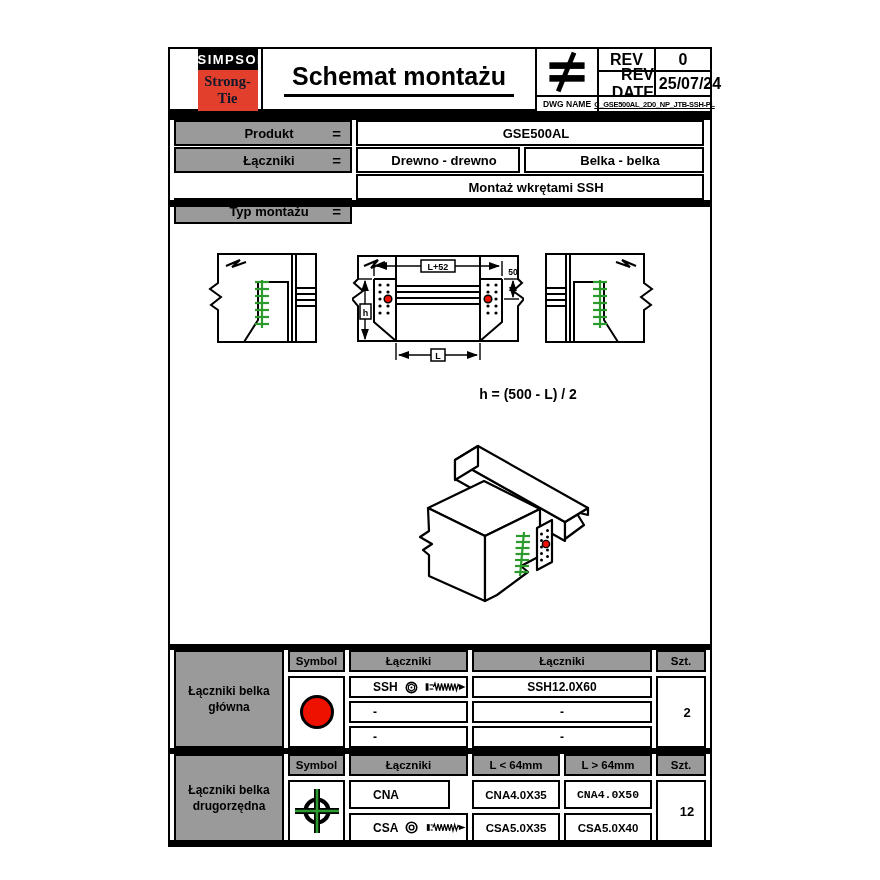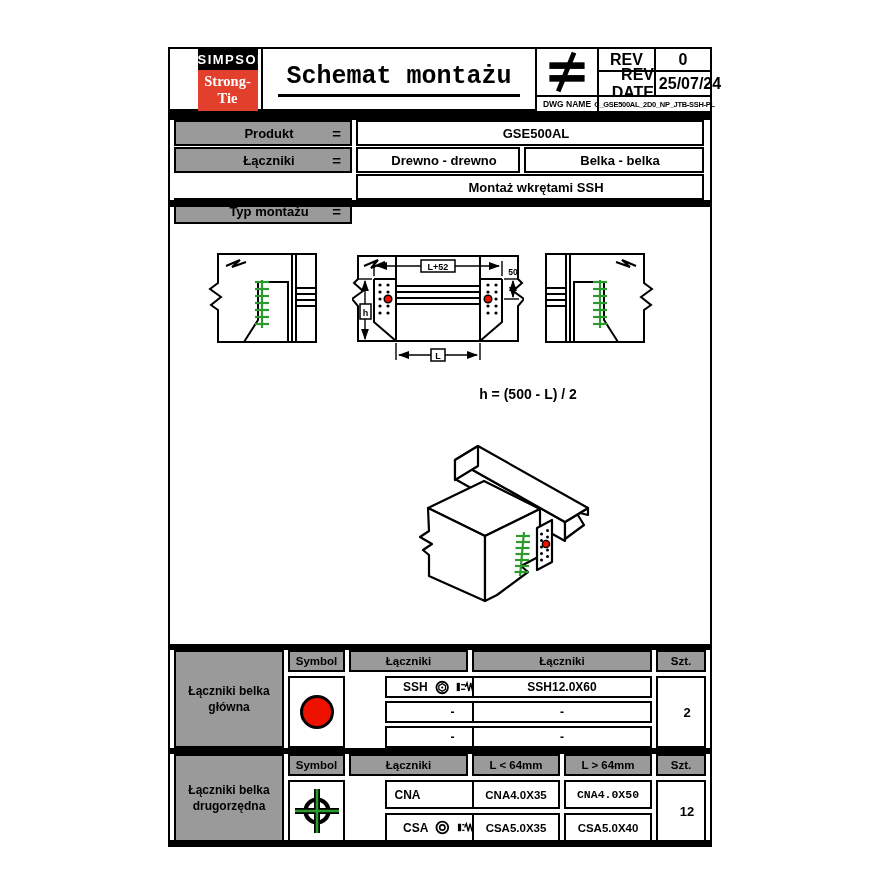--- a/index.html
+++ b/index.html
@@ -4,29 +4,29 @@
 <style>
   * { margin:0; padding:0; box-sizing:border-box; }
   html,body { width:880px; height:880px; background:#fff; font-family:"Liberation Sans",sans-serif; color:#000; }
   .abs { position:absolute; }
   .cell { position:absolute; border:2px solid #000; background:#fff; display:flex; align-items:center; justify-content:center; font-weight:bold; text-align:center; }
   .gray { background:#9a9a9a; }
   .bar { position:absolute; background:#000; }
   .frame { position:absolute; left:168px; top:47px; width:544px; height:800px; border:2.5px solid #000; }
   .logo-wrap { width:84px;padding-left:24px; }
   .logo-top { background:#000; color:#fff; font-weight:bold; font-size:13px; letter-spacing:1.5px; text-align:center; padding:4px 0 3px; }
-  .logo-bot { background:#e2402d; color:#ffffff; font-family:"Liberation Serif",serif; font-weight:bold; font-size:14.5px; text-align:center; padding:3px 0 4px; }
-  .title { font-size:25px; font-weight:bold; border-bottom:3px solid #000; padding:0 8px 3px; white-space:nowrap;font-family:Liberation Mono, monospace; }
+  .logo-bot { background:#e2402d; color:#0f172a; font-family:"Liberation Serif",serif; font-weight:bold; font-size:14.5px; text-align:center; padding:3px 0 4px; }
+  .title { font-size:25px; font-weight:bold; border-bottom:3px solid #000; padding:0 8px 3px; white-space:nowrap; }
   .eq { position:absolute; right:9px; top:50%; transform:translateY(-50%); font-size:15px; font-weight:bold; }
   .small { font-size:16px;text-align:right; }
   .tiny { font-size:7.5px; letter-spacing:-0.3px; white-space:nowrap; }
   .v12 { font-size:12px; }
   .v13 { font-size:13px;padding-left:12px; }
   .group-label { font-size:12px; line-height:1.35; padding:0 12px; }
-  .left-align { justify-content:center; padding-left:16px;margin-left:36px; }
+  .left-align { justify-content:space-between; padding-left:22px; }
   .spec-row { gap:7px; }
   .formula { position:absolute; left:418px; top:386px; width:220px; text-align:center; font-size:14px; font-weight:bold; }
   .red-dot-sym { width:34px; height:34px; border-radius:50%; background:#ee1100; border:3px solid #000; }
   svg { display:block; }
   svg text { font-family:"Liberation Sans",sans-serif; font-weight:bold; fill:#000; }
   .ln { stroke:#000; stroke-width:2; fill:none; }
   .grn { stroke:#2c9a2c; stroke-width:2.2; fill:none; }
 </style>
 </head>
 <body>
@@ -50,21 +50,21 @@
     <rect x="7" y="28.5" width="40" height="7.5" fill="#000"></rect>
     <line x1="35" y1="3" x2="17" y2="47" stroke="#000" stroke-width="5.5"></line>
   </svg>
 </div>
 
 <div class="cell small" style="left:597px;top:47px;width:59px;height:25px;">REV</div>
 <div class="cell small" style="left:654px;top:47px;width:58px;height:25px;">0</div>
 <div class="cell small" style="left:597px;top:70px;width:59px;height:27px;">REV DATE</div>
 <div class="cell small" style="left:654px;top:70px;width:58px;height:27px;padding-left:14px;">25/07/24</div>
 <div class="cell" style="left:535px;top:95px;width:64px;height:18px;font-size:8.5px;">DWG NAME</div>
-<div class="cell tiny" style="left:597px;top:95px;width:115px;height:18px;">C_GSE500AL_2D0_NP_JTB-SSH-PL</div>
+<div class="cell tiny" style="left:597px;top:95px;width:115px;height:18px;text-decoration:underline;">C_GSE500AL_2D0_NP_JTB-SSH-PL</div>
 
 <div class="bar" style="left:168px;top:111px;width:544px;height:9px;"></div>
 
 <div class="cell gray v13" style="left:174px;top:120px;width:178px;height:26px;">
   <span>Produkt</span>
   <span class="eq">=</span>
 </div>
 <div class="cell v13" style="left:356px;top:120px;width:348px;height:26px;">GSE500AL</div>
 
 <div class="cell gray v13" style="left:174px;top:147px;width:178px;height:26px;">

